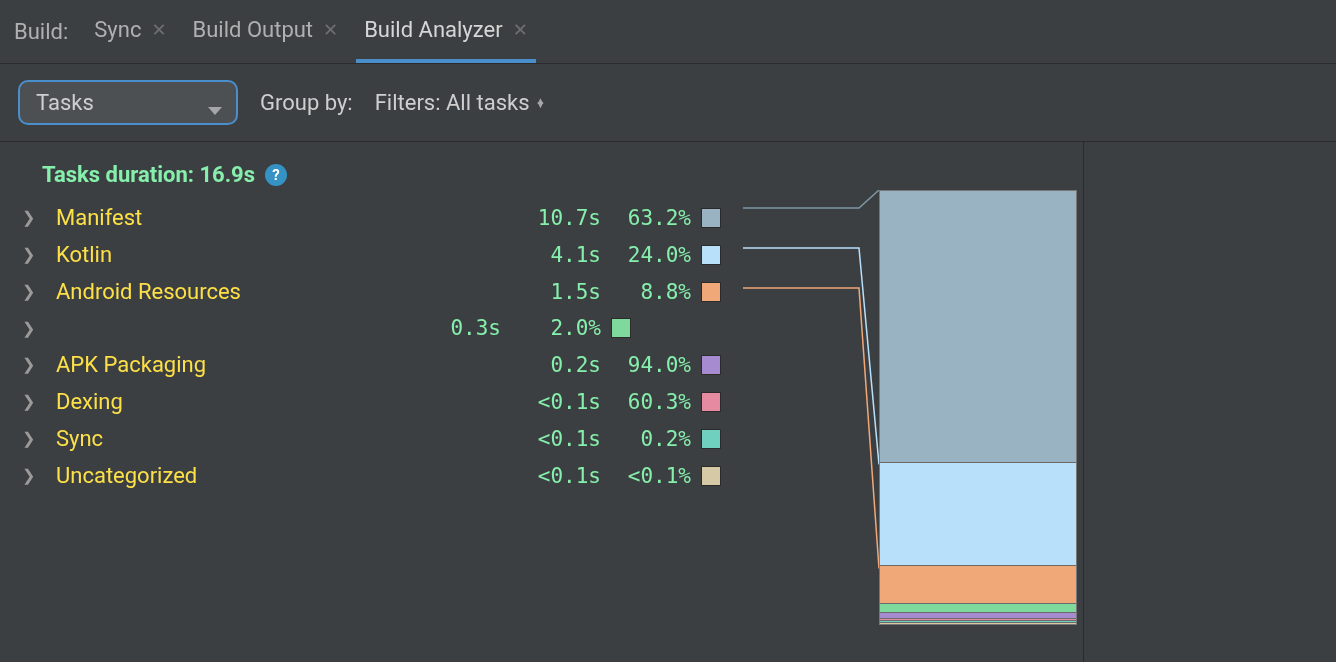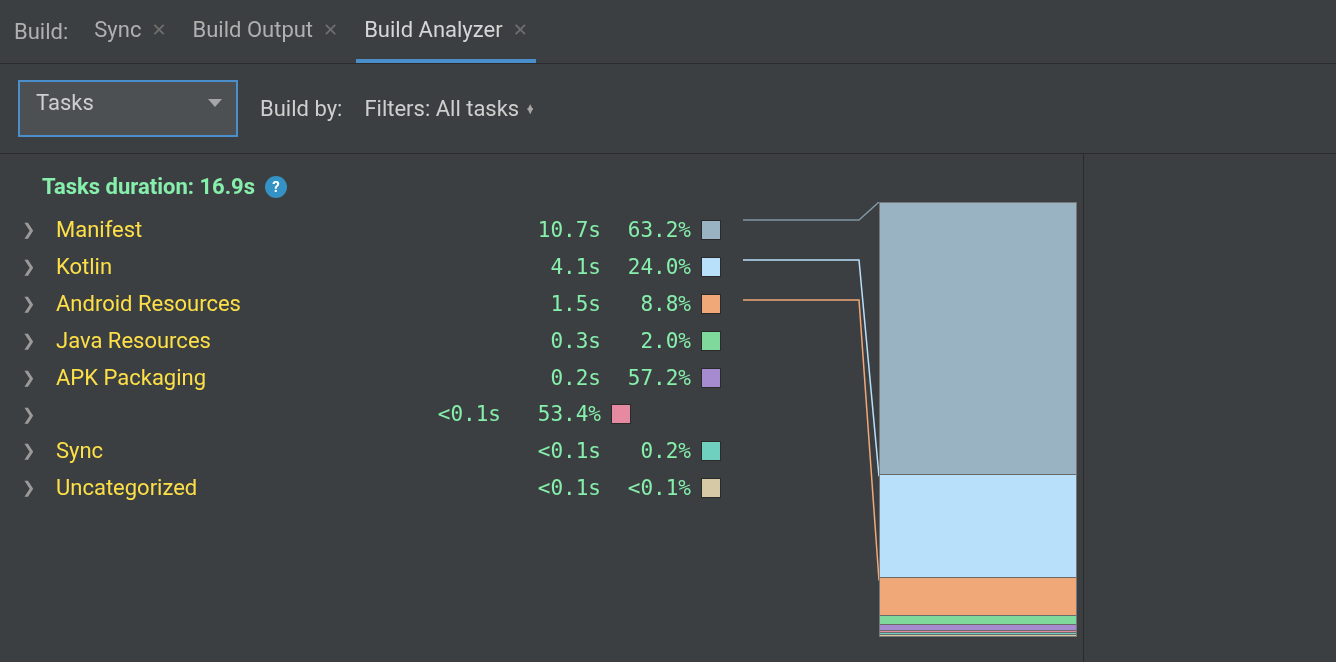--- a/index.html
+++ b/index.html
@@ -40,27 +40,27 @@
   .filterbar {
     display: flex;
     align-items: center;
     gap: 22px;
     padding: 16px 18px;
     background: #3c3f41;
     border-bottom: 1px solid #2b2b2b;
   }
   .dropdown {
     display: inline-flex;
-    align-items: center;
+    align-items: flex-end;
     justify-content: space-between;
     gap: 12px;
     background: #4c5052;
     border: 1px solid #5e6060;
-    border-radius: 0;
-    padding: 8px 14px 20px 16px;
+    border-radius: 10px;
+    padding: 8px 14px 8px 16px;
     color: #cfcfcf;
     font-size: 22px;
     cursor: pointer;
     min-width: 160px;
   }
   .dropdown.primary {
     border: 2px solid #4a8ecc;
     min-width: 220px;
   }
   .dropdown.category { min-width: 260px; }
@@ -148,21 +148,21 @@
     <span>Build Analyzer</span>
     <span class="close">✕</span>
   </div>
 </div>
 
 <div class="filterbar">
   <div class="dropdown primary">
     <span>Tasks</span>
     <span class="caret"></span>
   </div>
-  <span class="groupby-label">Build by:</span>
+  <span class="groupby-label">Group by:</span>
   <div class="filters">
     <span>Filters: All tasks</span>
     <span class="sort-glyph">▲<br>▼</span>
   </div>
 </div>
 
 <div class="main">
   <div class="left">
 
     <div class="duration-row">
@@ -189,36 +189,36 @@
         </div>
         <div class="task-row">
           <span class="expander">❯</span>
           <span class="task-name">Android Resources</span>
           <span class="task-time">1.5s</span>
           <span class="task-pct">8.8%</span>
           <span class="swatch" style="background:#f0a878"></span>
         </div>
         <div class="task-row">
           <span class="expander">❯</span>
-          <span class="task-name">Java Resources</span>
           <span class="task-time">0.3s</span>
           <span class="task-pct">2.0%</span>
           <span class="swatch" style="background:#7fd89c"></span>
         </div>
         <div class="task-row">
           <span class="expander">❯</span>
           <span class="task-name">APK Packaging</span>
           <span class="task-time">0.2s</span>
-          <span class="task-pct">57.2%</span>
+          <span class="task-pct">94.0%</span>
           <span class="swatch" style="background:#a78bd0"></span>
         </div>
         <div class="task-row">
           <span class="expander">❯</span>
+          <span class="task-name">Dexing</span>
           <span class="task-time">&lt;0.1s</span>
-          <span class="task-pct">53.4%</span>
+          <span class="task-pct">60.3%</span>
           <span class="swatch" style="background:#e58aa0"></span>
         </div>
         <div class="task-row">
           <span class="expander">❯</span>
           <span class="task-name">Sync</span>
           <span class="task-time">&lt;0.1s</span>
           <span class="task-pct">0.2%</span>
           <span class="swatch" style="background:#6fd0c0"></span>
         </div>
         <div class="task-row">

